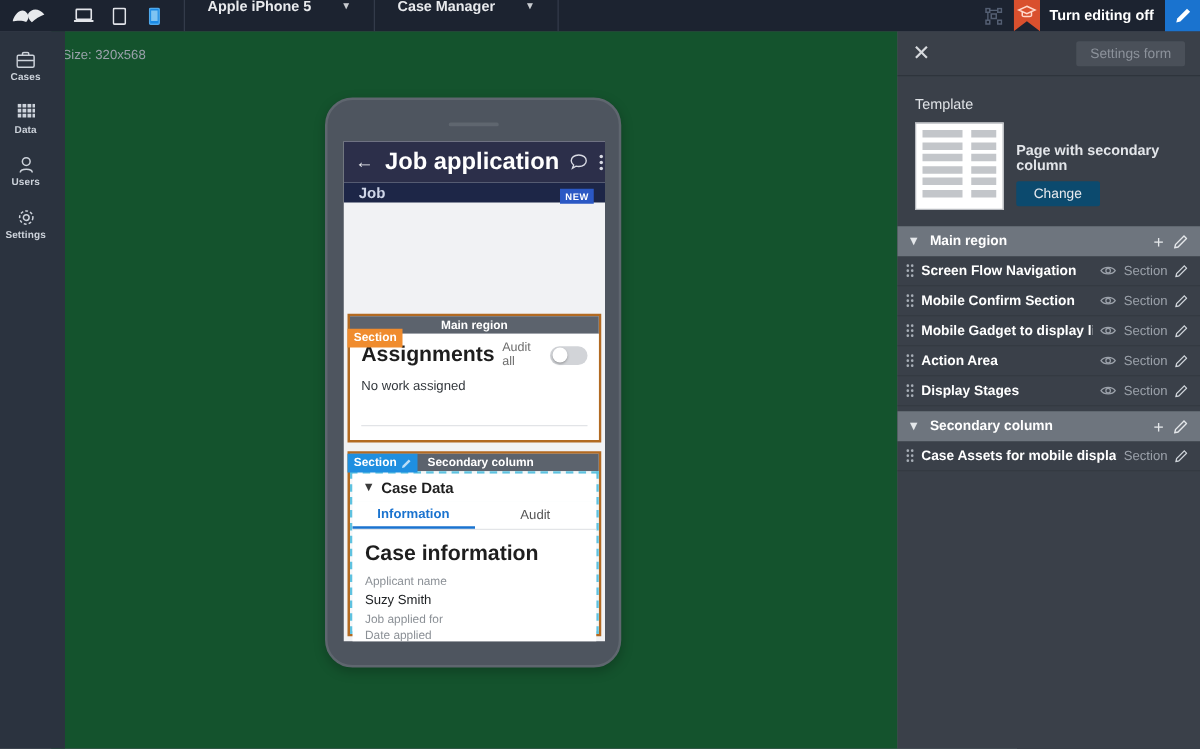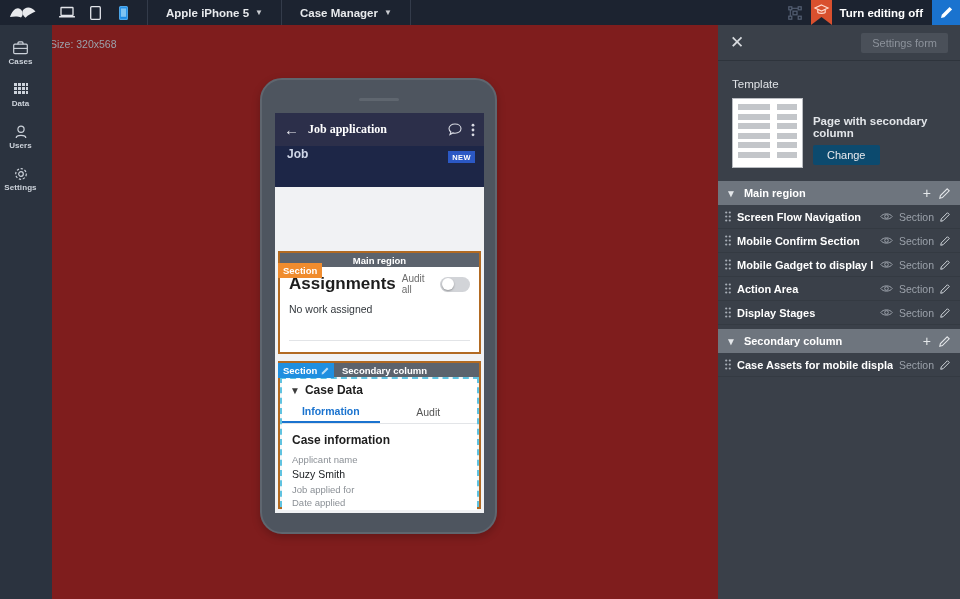--- a/index.html
+++ b/index.html
@@ -25,24 +25,24 @@
   }
   .logo-svg { width: 26px; height: 13px; display: block; }
   .dev-icons { display: flex; align-items: center; gap: 0px; margin-left: 8px; }
   .dev-btn {
     width: 28px; height: 25px;
     display: flex; align-items: center; justify-content: center;
     cursor: pointer;
   }
   .topbar-sep { width: 1px; height: 25px; background: #333b4a; }
   .top-menu {
-    height: 25px; display: flex; align-items: center;
+    height: 25px; display: flex; 
     padding: 0 18px; color: #e8eaed;
     font-size: 11.5px; font-weight: bold; cursor: pointer;
-    gap: 6px; white-space: nowrap;
+    gap: 24px; white-space: nowrap;
   }
   .caret { font-size: 8px; opacity: .85; }
   .topbar-spacer { flex: 1; }
   .top-right { display: flex; align-items: center; height: 25px; }
   .share-icon-btn {
     width: 30px; height: 25px; display: flex;
     align-items: center; justify-content: center; cursor: pointer;
   }
   .ribbon {
     position: relative; width: 24px; height: 25px;
@@ -72,21 +72,21 @@
     display: flex; flex-direction: column;
     align-items: center; justify-content: center;
     color: #cdd3db; cursor: pointer; gap: 2px;
   }
   .nav-label { font-size: 8px; font-weight: bold; letter-spacing: .1px; }
 
   
   .canvas {
     position: absolute; top: 25px; left: 41px;
     width: 677px; height: 574px;
-    background: #7f1d1d;
+    background: #14532d;
   }
   .size-label {
     position: absolute; top: 13px; left: 9px;
     color: #9aa1ab; font-size: 10.5px;
   }
 
   
   .phone {
     position: absolute; top: 53px; left: 219px;
     width: 237px; height: 456px;
@@ -108,28 +108,28 @@
   }
 
   
   .app-header {
     height: 33px; background: #2c2f4a;
     display: flex; align-items: center;
     padding: 0 9px; gap: 9px;
   }
   .back-arrow { color: #e9eaef; font-size: 15px; line-height: 1; }
   .app-title {
-    color: #fff; font-size: 12px; font-weight: bold;
-    flex: 1; white-space: nowrap; font-family: Liberation Serif, serif;
+    color: #fff; font-size: 19px; font-weight: bold;
+    flex: 1; white-space: nowrap;
   }
   .hdr-icon { color: #d9dbe4; display: flex; align-items: center; }
 
   
   .sub-strip {
-    height: 41px; background: #1d2647;
+    height: 16px; background: #1d2647;
     position: relative;
     padding-left: 12px;
   }
   .sub-strip-text {
     position: absolute; left: 12px; top: 1px;
     color: #cfd6e8; font-size: 12px; font-weight: bold;
   }
   .new-badge {
     position: absolute; right: 9px; top: 5px;
     background: #2b58c4; color: #fff;
@@ -218,21 +218,21 @@
   }
   .tab {
     flex: 1; display: flex; align-items: center; justify-content: center;
     font-size: 10.5px; color: #555; cursor: pointer;
   }
   .tab.active {
     color: #1a73cf; font-weight: bold;
     border-bottom: 2px solid #1a73cf;
   }
   .case-body { background: #fff; padding: 9px 10px 0; }
-  .case-info-h { font-size: 12px; font-weight: bold; color: #1e1e1e; margin-bottom: 7px; }
+  .case-info-h { font-size: 17px; font-weight: bold; color: #1e1e1e; margin-bottom: 7px; }
   .fld-label { font-size: 9.5px; color: #8b9096; line-height: 1.35; }
   .fld-value { font-size: 10.5px; color: #202326; line-height: 1.35; margin-bottom: 3px; }
 
   
   .rightpanel {
     position: absolute; top: 25px; right: 0;
     width: 242px; height: 574px;
     background: #3a4049;
   }
   .rp-head {

